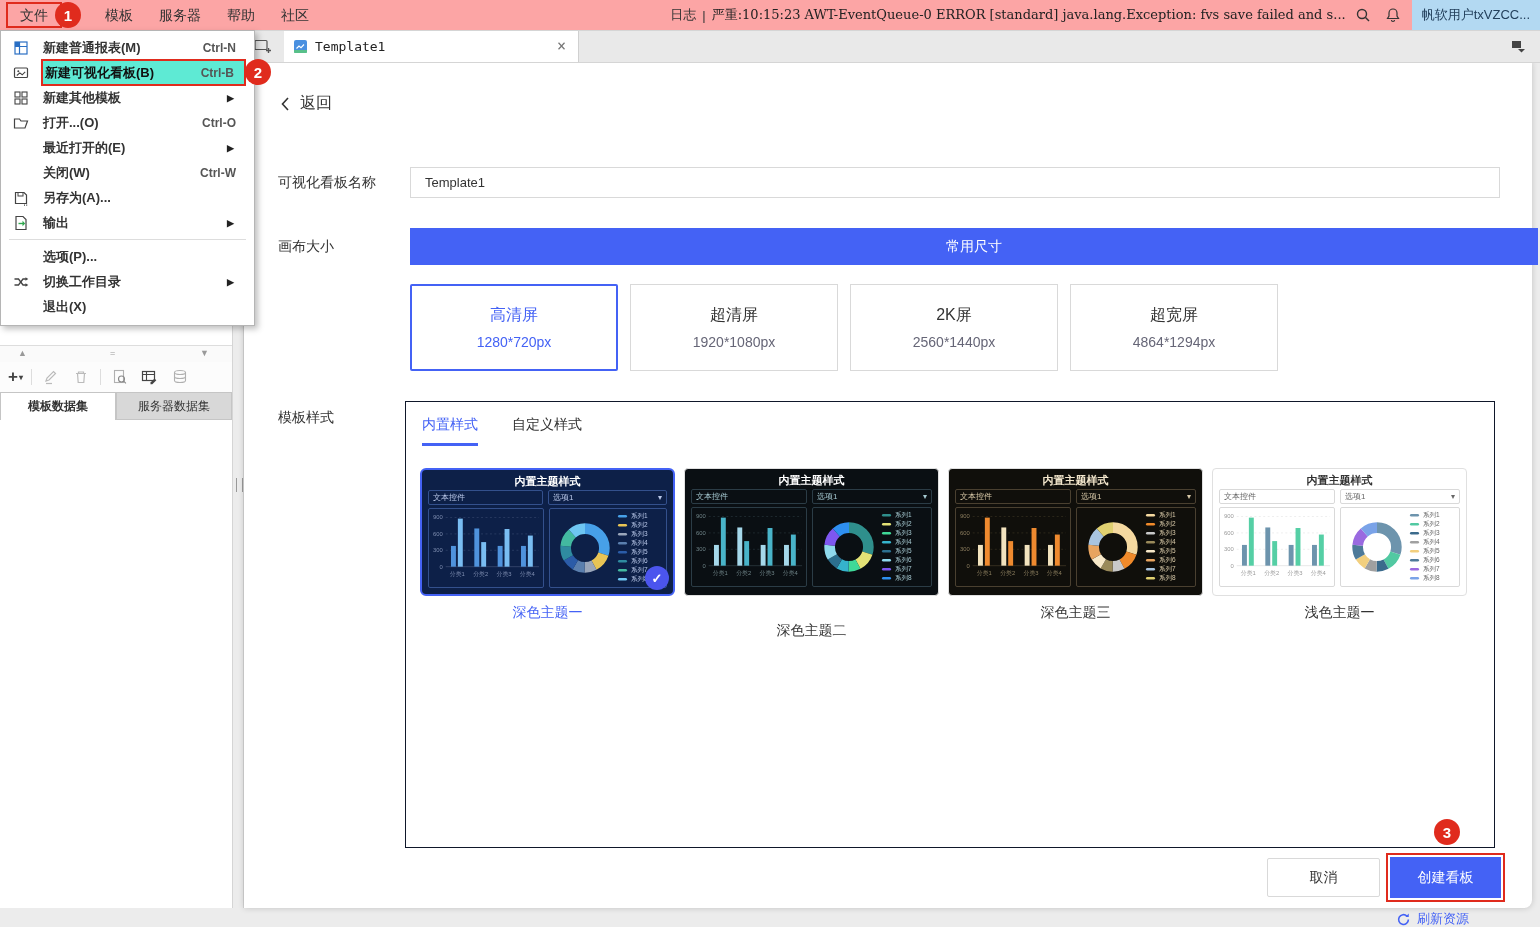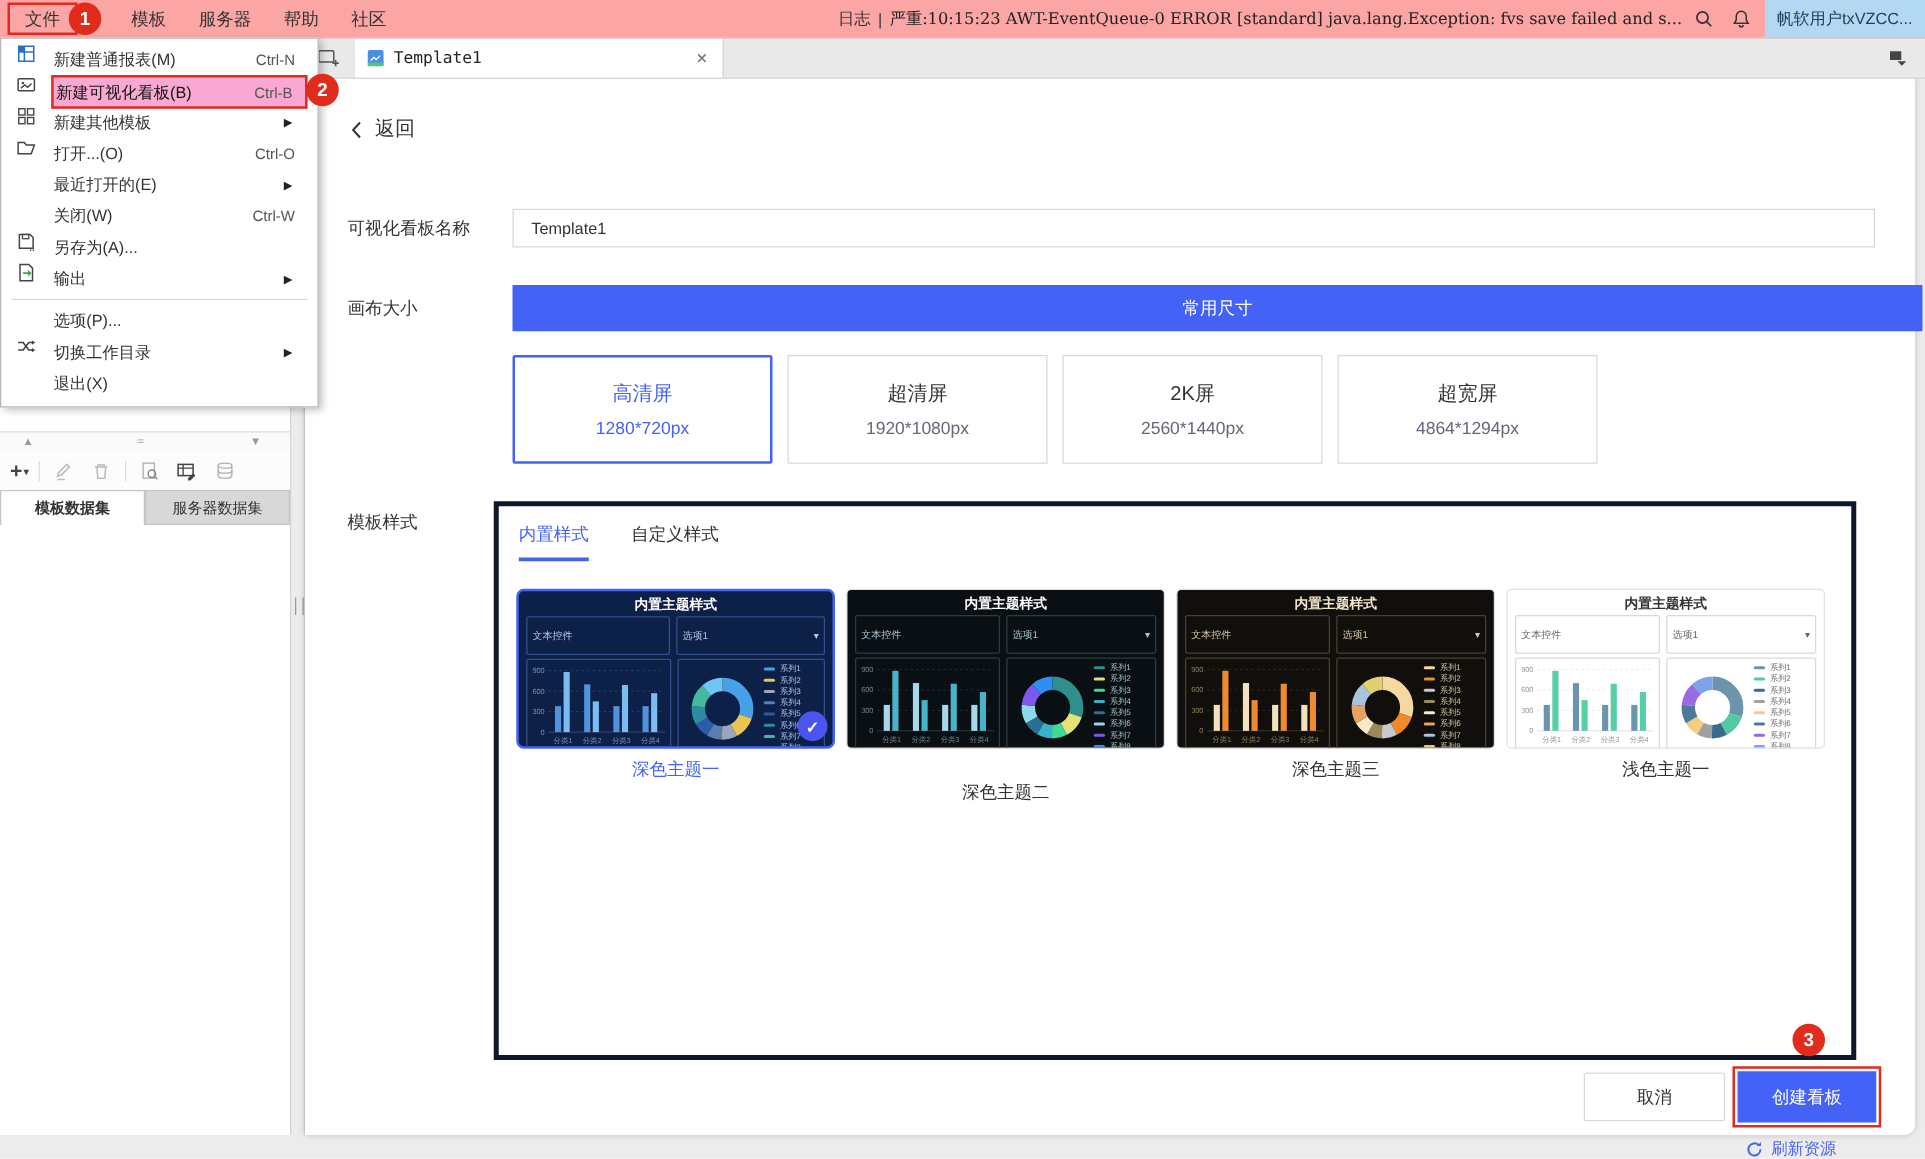--- a/index.html
+++ b/index.html
@@ -21,24 +21,24 @@
           border-bottom:1px solid #d5d5d5;z-index:5;}
   .newtpl{position:absolute;left:250px;top:5px;width:26px;height:22px;display:flex;align-items:center;justify-content:center;}
   .tab{position:absolute;left:284px;top:0;width:294px;height:32px;background:#fff;border-right:1px solid #d0d0d0;
        display:flex;align-items:center;font-family:"DejaVu Sans Mono",monospace;font-size:13px;color:#222;}
   .tab .ticon{margin:0 8px 0 10px;display:flex;}
   .tab .tclose{margin-left:auto;margin-right:12px;color:#777;font-size:15px;cursor:pointer;}
   .tablist-ico{position:absolute;right:10px;top:6px;width:22px;height:20px;display:flex;align-items:center;justify-content:center;}
   
   .filemenu{position:absolute;left:0;top:30px;width:253px;background:#fff;border:1px solid #b5b5b5;
             box-shadow:3px 3px 6px rgba(0,0,0,.25);z-index:40;padding:4px 0 6px 0;}
-  .fm-row{height:25px;display:flex;align-items:flex-start;font-size:13px;color:#333;}
+  .fm-row{height:25px;display:flex;align-items:center;font-size:13px;color:#333;font-weight:bold;}
   .fm-ico{width:40px;display:flex;align-items:center;justify-content:center;flex:none;}
   .fm-body{flex:1;display:flex;align-items:center;height:25px;padding-left:2px;margin-right:8px;}
-  .fm-body.hl{background:#f9a8d4;border:2px solid var(--annot);height:23px;color:#111;gap:28px;}
+  .fm-body.hl{background:#5eead4;border:2px solid var(--annot);height:23px;color:#111;gap:28px;}
   .fm-label{white-space:nowrap;}
   .fm-short{margin-left:auto;padding-right:10px;font-size:12px;color:#555;font-family:"Liberation Sans",sans-serif;}
   .fm-sub{margin-left:auto;padding-right:12px;font-size:9px;color:#222;}
   .fm-sep{height:1px;background:#ddd;margin:4px 8px;}
   
   .sidebar{position:absolute;left:0;top:62px;width:232px;height:846px;background:#fff;z-index:1;}
   .collapse-row{position:absolute;left:0;top:283px;width:232px;height:16px;background:#fafafa;
                 border-top:1px solid #ddd;font-size:9px;color:#999;}
   .collapse-row span{position:absolute;top:2px;}
   .sb-toolbar{position:absolute;left:0;top:300px;width:232px;height:30px;background:#fcfcfc;
@@ -67,32 +67,32 @@
   .size-tab{flex:1;display:flex;align-items:center;justify-content:center;background:#fff;
             border:1px solid #d9d9d9;box-sizing:border-box;cursor:pointer;}
   .size-tab.active{background:var(--accent);border:none;color:#fff;}
   .size-cards{position:absolute;left:166px;top:222px;display:flex;gap:12px;}
   .size-card{width:208px;height:87px;border:1px solid #d9d9d9;box-sizing:border-box;display:flex;
              flex-direction:column;align-items:center;justify-content:center;gap:8px;cursor:pointer;background:#fff;}
   .size-card .n{font-size:16px;color:#333;}
   .size-card .s{font-size:14px;color:#667;}
   .size-card.selected{border:2px solid var(--accent);border-radius:2px;}
   .size-card.selected .n,.size-card.selected .s{color:var(--accent);}
-  .style-panel{position:absolute;left:151px;top:339px;width:1090px;height:447px;border:4px solid #0f172a;box-sizing:border-box;}
+  .style-panel{position:absolute;left:161px;top:339px;width:1090px;height:447px;border:1px solid #0f172a;box-sizing:border-box;}
   .style-tabs{position:absolute;left:16px;top:14px;display:flex;gap:34px;font-size:14px;}
   .style-tab{padding-bottom:9px;cursor:pointer;color:#333;}
   .style-tab.active{color:var(--accent);border-bottom:3px solid var(--accent);}
   .themes{position:absolute;left:14px;top:66px;display:flex;gap:9px;}
   .tcard-wrap{display:flex;flex-direction:column;align-items:center;cursor:pointer;}
   .tcard{position:relative;width:255px;height:128px;border:1px solid #e0e0e0;border-radius:4px;
          box-sizing:border-box;padding:4px;overflow:hidden;}
   .tcard.selected{border:2px solid var(--accent);border-radius:6px;}
   .tc-title{text-align:center;font-size:11px;font-weight:bold;height:15px;line-height:14px;}
   .tc-widgets{display:flex;gap:5px;margin:1px 2px 3px 2px;}
-  .tc-box{height:31px;line-height:14px;font-size:8px;border:1px solid;box-sizing:border-box;
+  .tc-box{height:15px;line-height:14px;font-size:8px;border:1px solid;box-sizing:border-box;
           padding:0 4px;border-radius:2px;display:flex;align-items:center;}
   .tc-box .chev{margin-left:auto;font-size:8px;}
   .tc-charts{display:flex;gap:5px;margin:0 2px;}
   .tc-panel{border:1px solid;border-radius:2px;box-sizing:border-box;display:flex;align-items:center;justify-content:center;}
   .tc-label{margin-top:8px;font-size:14px;color:#333;}
   .tc-check{position:absolute;right:4px;bottom:4px;width:24px;height:24px;border-radius:50%;
             background:#4b55ee;color:#fff;font-size:13px;font-weight:bold;display:flex;
             align-items:center;justify-content:center;}
   .btn-cancel{position:absolute;left:1023px;top:796px;width:113px;height:39px;background:#fff;
               border:1px solid #d9d9d9;box-sizing:border-box;font-size:14px;color:#333;display:flex;

